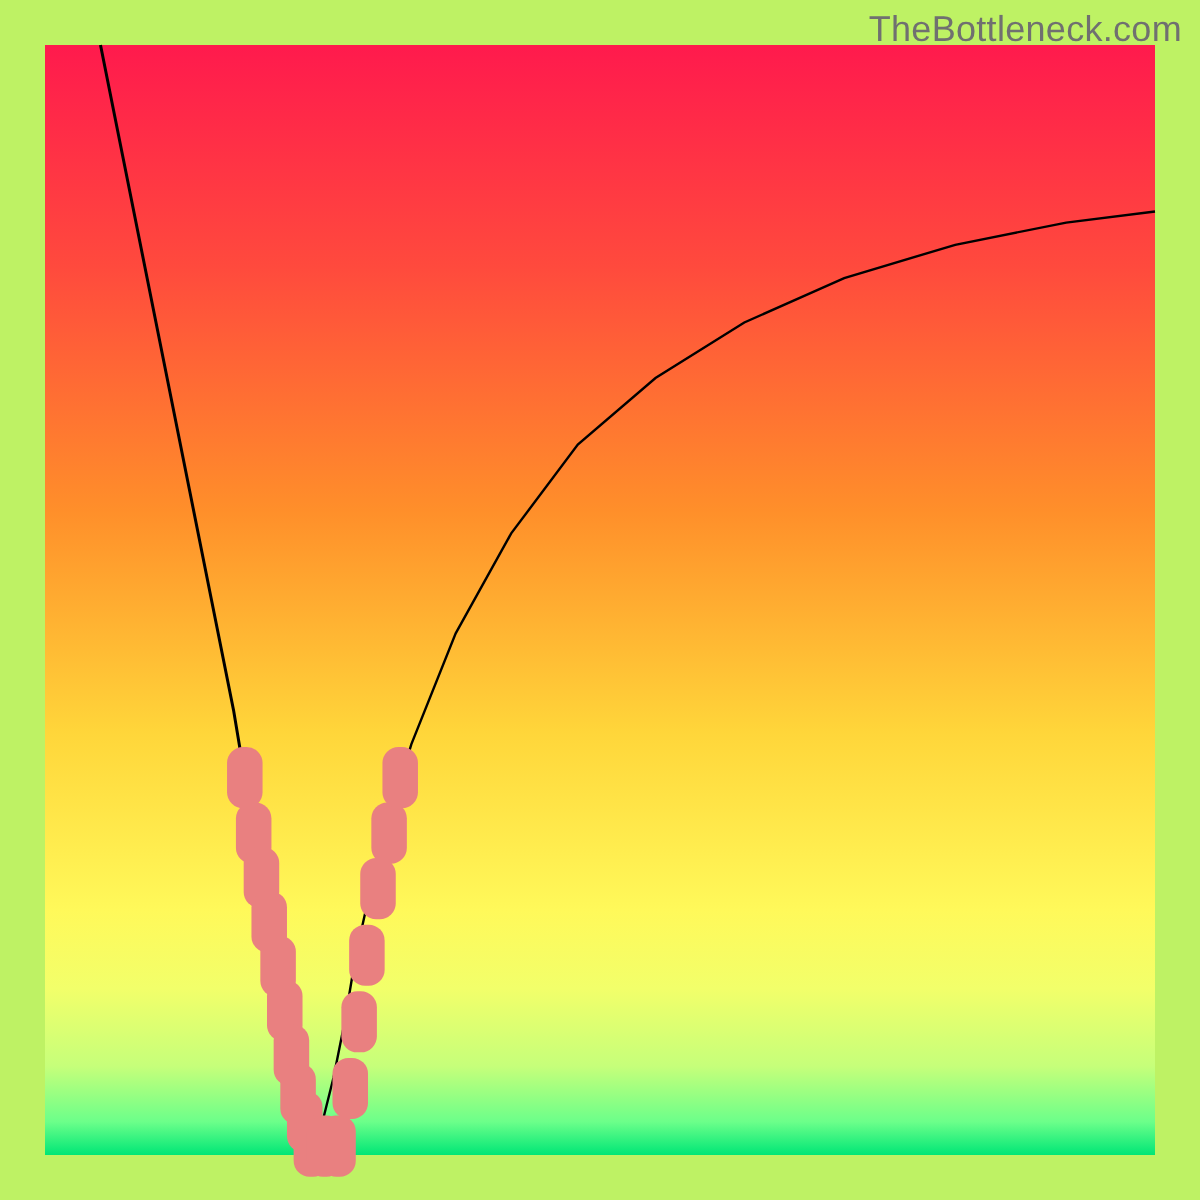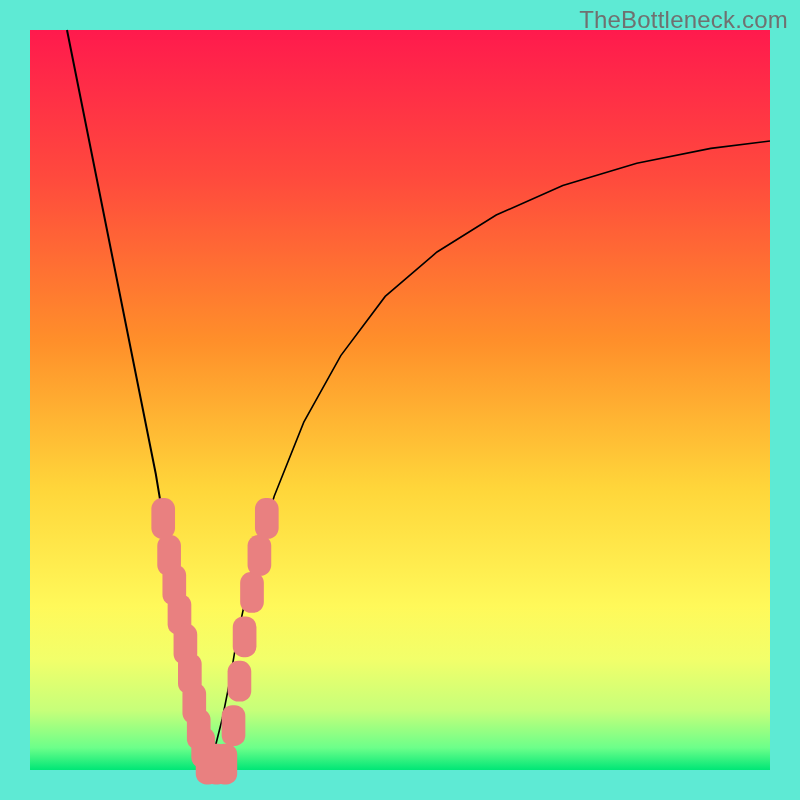--- a/index.html
+++ b/index.html
@@ -10,21 +10,21 @@
     overflow: hidden;
     background: #000;
     font-family: Arial, Helvetica, sans-serif;
   }
   .frame {
     position: absolute;
     top: 0;
     left: 0;
     width: 800px;
     height: 800px;
-    background: #5eead4;
+    background: #bef264;
   }
   .plot-area {
     position: absolute;
     top: 30px;
     left: 30px;
     width: 740px;
     height: 740px;
     
   }
   .watermark {

